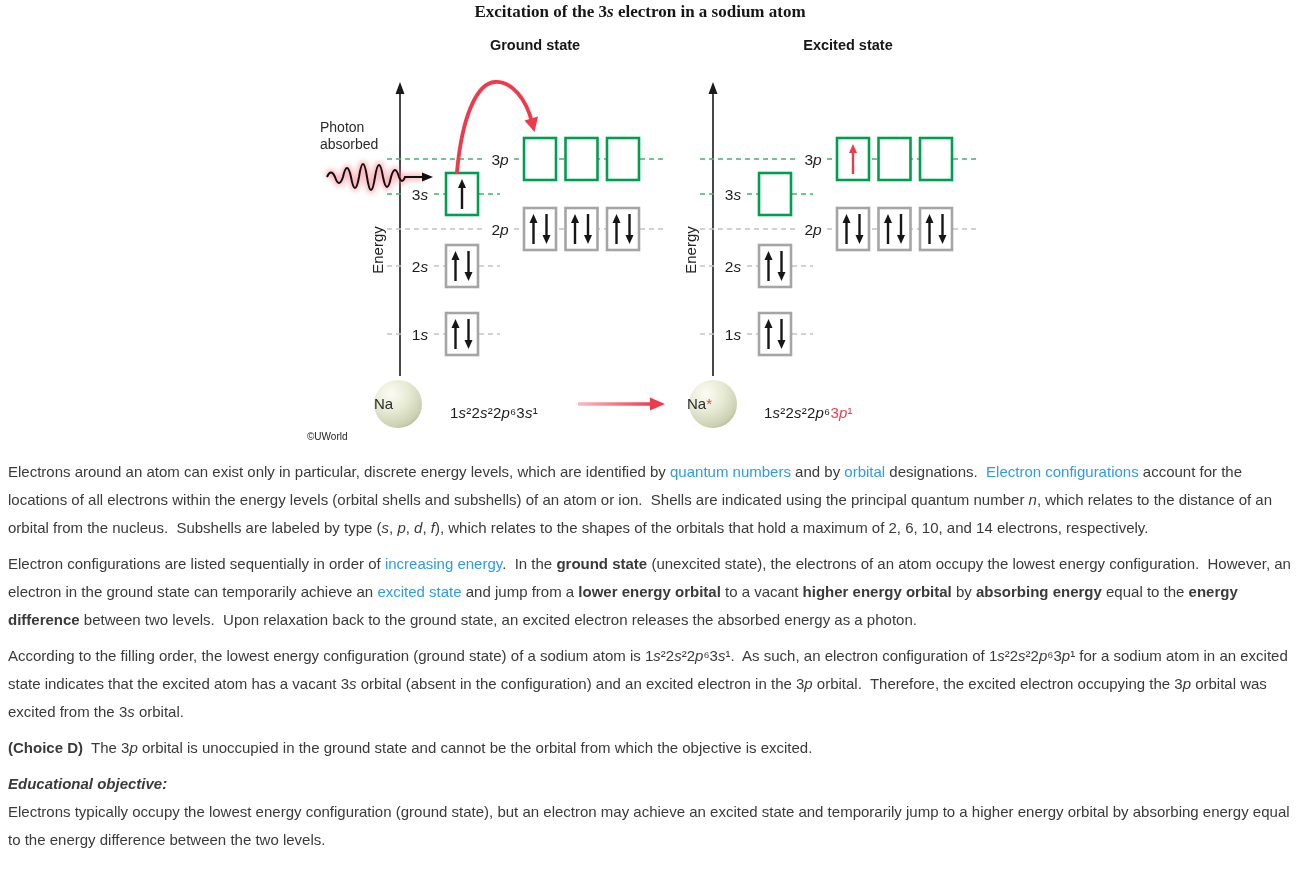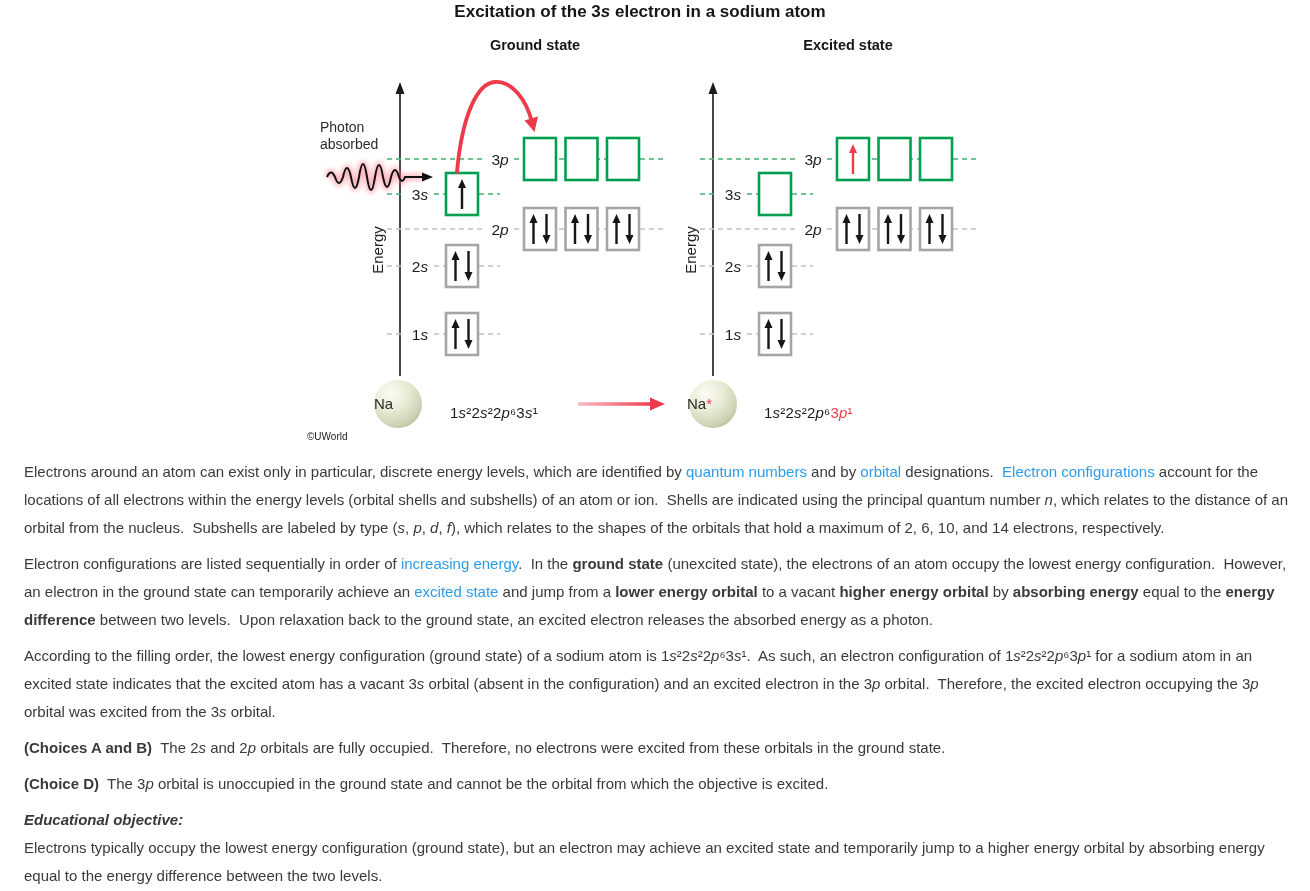--- a/index.html
+++ b/index.html
@@ -1,35 +1,35 @@
 <!DOCTYPE html>
 <html><head>
 <meta charset="utf-8">
 <style>
   html,body{margin:0;padding:0;background:#ffffff;}
   body{font-family:"Liberation Sans", sans-serif; color:#3a3a3a; width:1310px;}
   .figure{position:relative;width:1310px;height:452px;}
   .canvas{position:absolute;left:0;top:0;}
   .abs{position:absolute;}
-  .fig-title{left:0;top:2px;width:1280px;text-align:center;font-size:17px;font-weight:bold;color:#161616;}
+  .fig-title{left:0;top:2px;width:1280px;text-align:center;font-size:17px;font-weight:bold;color:#161616;font-family:Liberation Serif, serif;}
   .panel-title{top:37px;width:200px;text-align:center;font-size:14.5px;font-weight:bold;color:#161616;}
   .pt-ground{left:435px;}
   .pt-excited{left:748px;}
   .photon-label{left:320px;top:119px;width:84px;font-size:14px;line-height:17px;color:#2b2b2b;}
   .energy-label{width:80px;height:16px;text-align:center;font-size:15px;color:#222;transform:rotate(-90deg);}
   .en-0{left:337px;top:242px;}
   .en-1{left:650px;top:242px;}
   .atom-label{top:395px;text-align:left;font-size:15px;color:#2b2b2b;}
   .al-0{left:374px;width:48px;}
   .al-1{left:687px;width:52px;}
   .config{top:404px;font-size:15px;color:#1d1d1d;letter-spacing:0.2px;}
   .cf-0{left:450px;}
   .cf-1{left:764px;}
   .copyright{left:307px;top:431px;font-size:10px;color:#1d1d1d;}
-  .body-text{padding:6px 8px 0 24px;}
+  .body-text{padding:6px 8px 0 8px;}
   .body-text p{font-size:15px;line-height:28px;margin:0 0 8px 0;white-space:pre-wrap;}
   .body-text p.tight{margin-bottom:0;font-style:italic;}
   .it{font-style:italic;}
   .bd{font-weight:bold;}
   .rd{color:#ee3b4b;}
   .lnk{color:#2e9be6;cursor:pointer;}
 </style>
 </head>
 <body>
 
@@ -256,17 +256,16 @@
   <div class="abs config cf-0"><span>1</span><span class="it">s</span><span>²2</span><span class="it">s</span><span>²2</span><span class="it">p</span><span>⁶3</span><span class="it">s</span><span>¹</span></div>
   <div class="abs config cf-1"><span>1</span><span class="it">s</span><span>²2</span><span class="it">s</span><span>²2</span><span class="it">p</span><span>⁶</span><span class="rd">3</span><span class="it rd">p</span><span class="rd">¹</span></div>
 
   <div class="abs copyright">©UWorld</div>
 </div>
 
 <div class="body-text">
   <p><span>Electrons around an atom can exist only in particular, discrete energy levels, which are identified by </span><span class="lnk">quantum numbers</span><span> and by </span><span class="lnk">orbital</span><span> designations.  </span><span class="lnk">Electron configurations</span><span> account for the locations of all electrons within the energy levels (orbital shells and subshells) of an atom or ion.  Shells are indicated using the principal quantum number </span><span class="it">n</span><span>, which relates to the distance of an orbital from the nucleus.  Subshells are labeled by type (</span><span class="it">s</span><span>, </span><span class="it">p</span><span>, </span><span class="it">d</span><span>, </span><span class="it">f</span><span>), which relates to the shapes of the orbitals that hold a maximum of 2, 6, 10, and 14 electrons, respectively.</span></p>
   <p><span>Electron configurations are listed sequentially in order of </span><span class="lnk">increasing energy</span><span>.  In the </span><span class="bd">ground state</span><span> (unexcited state), the electrons of an atom occupy the lowest energy configuration.  However, an electron in the ground state can temporarily achieve an </span><span class="lnk">excited state</span><span> and jump from a </span><span class="bd">lower energy orbital</span><span> to a vacant </span><span class="bd">higher energy orbital</span><span> by </span><span class="bd">absorbing energy</span><span> equal to the </span><span class="bd">energy difference</span><span> between two levels.  Upon relaxation back to the ground state, an excited electron releases the absorbed energy as a photon.</span></p>
   <p><span>According to the filling order, the lowest energy configuration (ground state) of a sodium atom is 1</span><span class="it">s</span><span>²2</span><span class="it">s</span><span>²2</span><span class="it">p</span><span>⁶3</span><span class="it">s</span><span>¹.  As such, an electron configuration of 1</span><span class="it">s</span><span>²2</span><span class="it">s</span><span>²2</span><span class="it">p</span><span>⁶3</span><span class="it">p</span><span>¹ for a sodium atom in an excited state indicates that the excited atom has a vacant 3</span><span class="it">s</span><span> orbital (absent in the configuration) and an excited electron in the 3</span><span class="it">p</span><span> orbital.  Therefore, the excited electron occupying the 3</span><span class="it">p</span><span> orbital was excited from the 3</span><span class="it">s</span><span> orbital.</span></p>
-  <p><span class="bd">(Choices A and B)</span><span>  The 2</span><span class="it">s</span><span> and 2</span><span class="it">p</span><span> orbitals are fully occupied.  Therefore, no electrons were excited from these orbitals in the ground state.</span></p>
   <p><span class="bd">(Choice D)</span><span>  The 3</span><span class="it">p</span><span> orbital is unoccupied in the ground state and cannot be the orbital from which the objective is excited.</span></p>
   <p class="tight"><span class="bd">Educational objective:</span></p>
   <p><span>Electrons typically occupy the lowest energy configuration (ground state), but an electron may achieve an excited state and temporarily jump to a higher energy orbital by absorbing energy equal to the energy difference between the two levels.</span></p>
 </div>
 
 </body></html>

